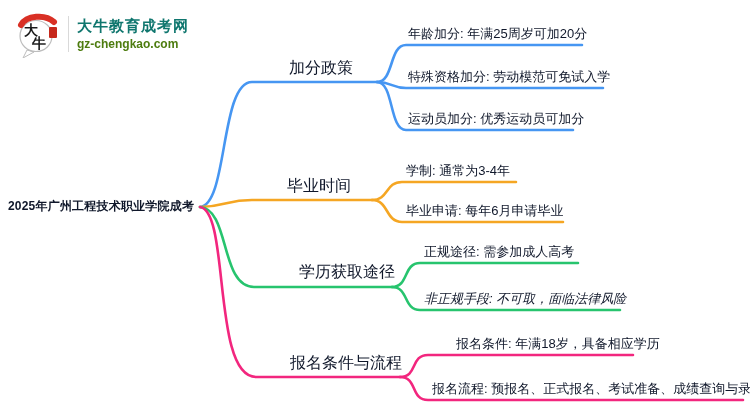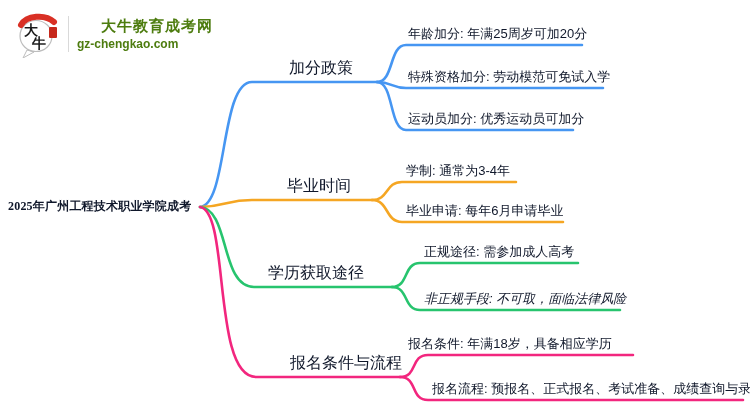--- a/index.html
+++ b/index.html
@@ -5,31 +5,31 @@
   html,body{margin:0;padding:0;}
   body{
     width:750px;height:410px;position:relative;background:#ffffff;
     font-family:"Liberation Sans","DejaVu Sans",sans-serif;
     overflow:hidden;
   }
   svg.links{position:absolute;left:0;top:0;}
   .node{
     position:absolute;white-space:nowrap;color:#0f172a;line-height:1.25;
   }
-  .root-node{font-size:12px;font-weight:600;letter-spacing:.2px;font-family:Liberation Serif, serif;}
+  .root-node{font-size:12px;font-weight:600;letter-spacing:.2px;}
   .branch-label{font-size:16px;}
   .leaf-label{font-size:13px;}
   .logo{
     position:absolute;left:14px;top:10px;display:flex;align-items:center;gap:8px;
     cursor:pointer;
   }
   .logo-mark{width:46px;height:48px;flex:0 0 auto;}
   .logo-divider{width:1px;height:36px;background:#d9d9d9;}
   .logo-text{display:flex;flex-direction:column;justify-content:center;}
-  .logo-title{font-size:15px;font-weight:bold;color:#4d7c0f;letter-spacing:1px;margin-left:24px;}
+  .logo-title{font-size:15px;font-weight:bold;color:#0f766e;letter-spacing:1px;}
   .logo-domain{font-size:12px;font-weight:bold;color:#4d7c0f;margin-top:1px;}
 </style>
 </head>
 <body>
 
 <svg class="links" width="750" height="410" viewBox="0 0 750 410" aria-hidden="true">
   <g fill="none" stroke-width="2.6" stroke-linecap="round">
 
     <path d="M200,207 C228,205 220,82 252,82 L377,82" stroke="#4696f2"></path>
     <path d="M377,82 C394,82 389,45 406,45 L582,45" stroke="#4696f2"></path>
@@ -65,27 +65,27 @@
   <div class="logo-text">
     <div class="logo-title">大牛教育成考网</div>
     <div class="logo-domain">gz-chengkao.com</div>
   </div>
 </div>
 
 <div class="node root-node" style="left:8px;top:199px;">2025年广州工程技术职业学院成考</div>
 
 <div class="node branch-label" style="left:289px;top:58px;">加分政策</div>
 <div class="node branch-label" style="left:287px;top:176px;text-align:right;">毕业时间</div>
-<div class="node branch-label" style="left:268px;top:263px;">学历获取途径</div>
+<div class="node branch-label" style="left:299px;top:263px;font-family:Liberation Mono, monospace;">学历获取途径</div>
 <div class="node branch-label" style="left:290px;top:353px;">报名条件与流程</div>
 
 <div class="node leaf-label" style="left:408px;top:26px;">年龄加分: 年满25周岁可加20分</div>
 <div class="node leaf-label" style="left:408px;top:69px;">特殊资格加分: 劳动模范可免试入学</div>
 <div class="node leaf-label" style="left:408px;top:111px;">运动员加分: 优秀运动员可加分</div>
 
 <div class="node leaf-label" style="left:406px;top:163px;">学制: 通常为3-4年</div>
 <div class="node leaf-label" style="left:406px;top:203px;">毕业申请: 每年6月申请毕业</div>
 
 <div class="node leaf-label" style="left:424px;top:244px;">正规途径: 需参加成人高考</div>
 <div class="node leaf-label" style="left:424px;top:291px;font-style:italic;">非正规手段: 不可取，面临法律风险</div>
 
-<div class="node leaf-label" style="left:408px;top:336px;">报名条件: 年满18岁，具备相应学历</div>
+<div class="node leaf-label" style="left:456px;top:336px;">报名条件: 年满18岁，具备相应学历</div>
 <div class="node leaf-label" style="left:432px;top:381px;">报名流程: 预报名、正式报名、考试准备、成绩查询与录取</div>
 
 </body></html>

